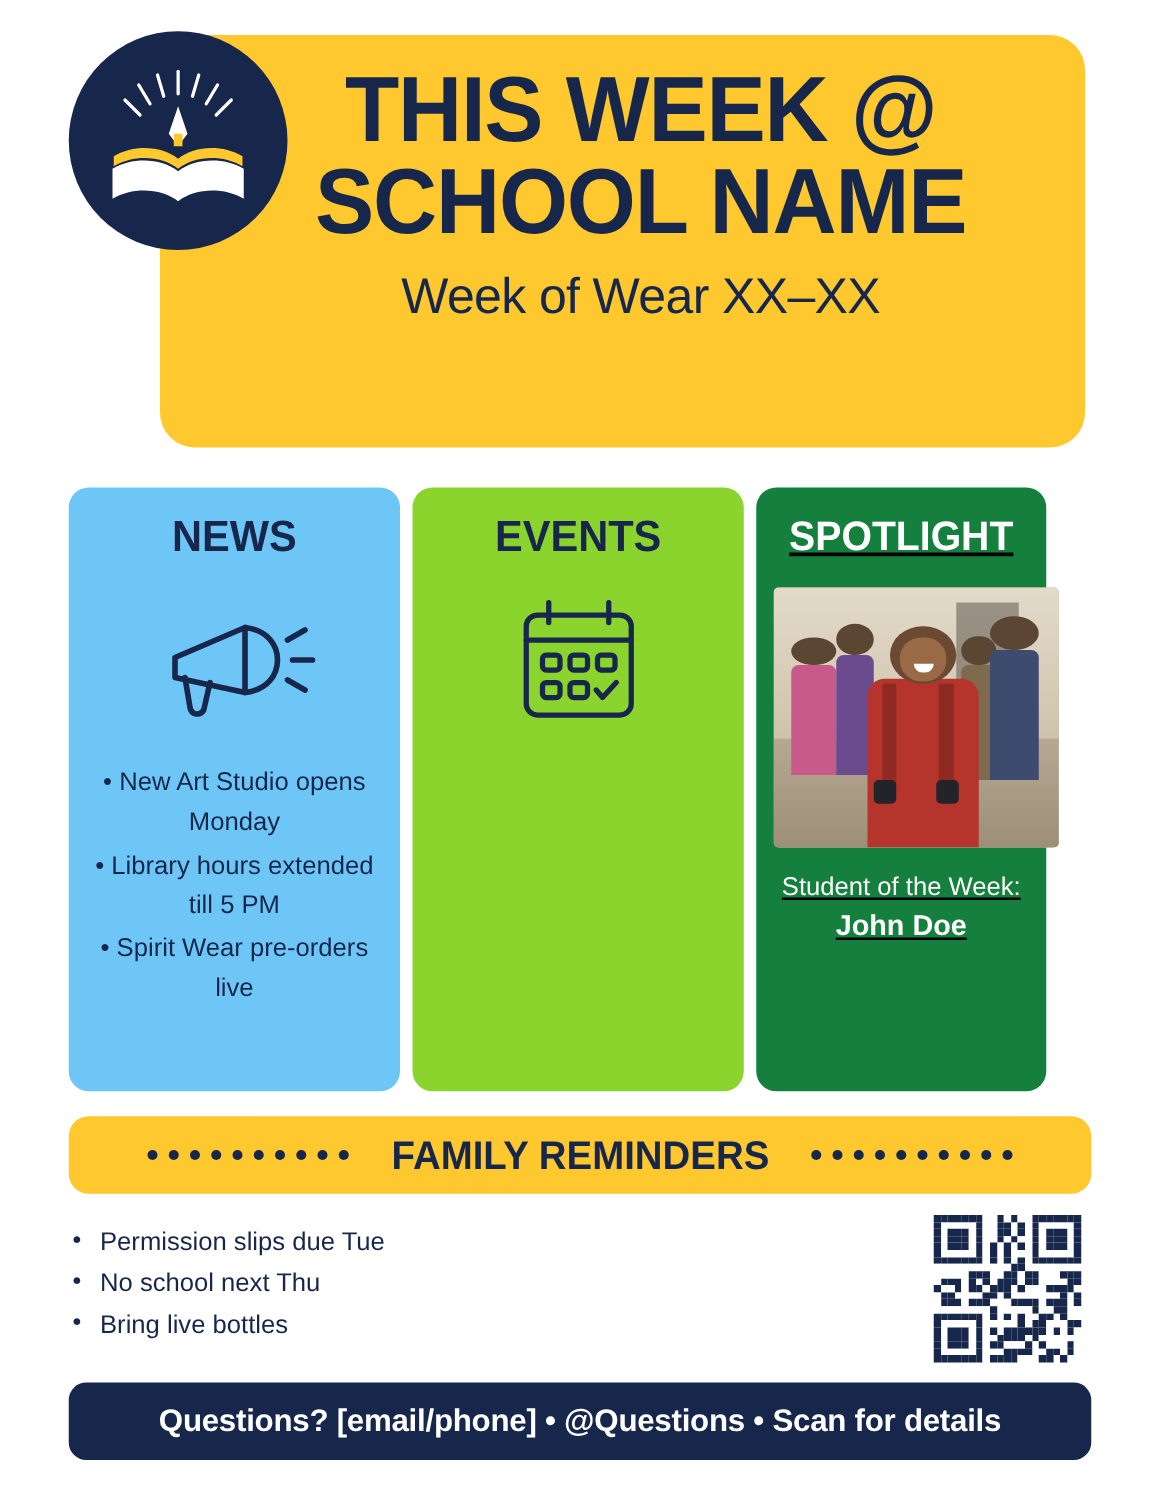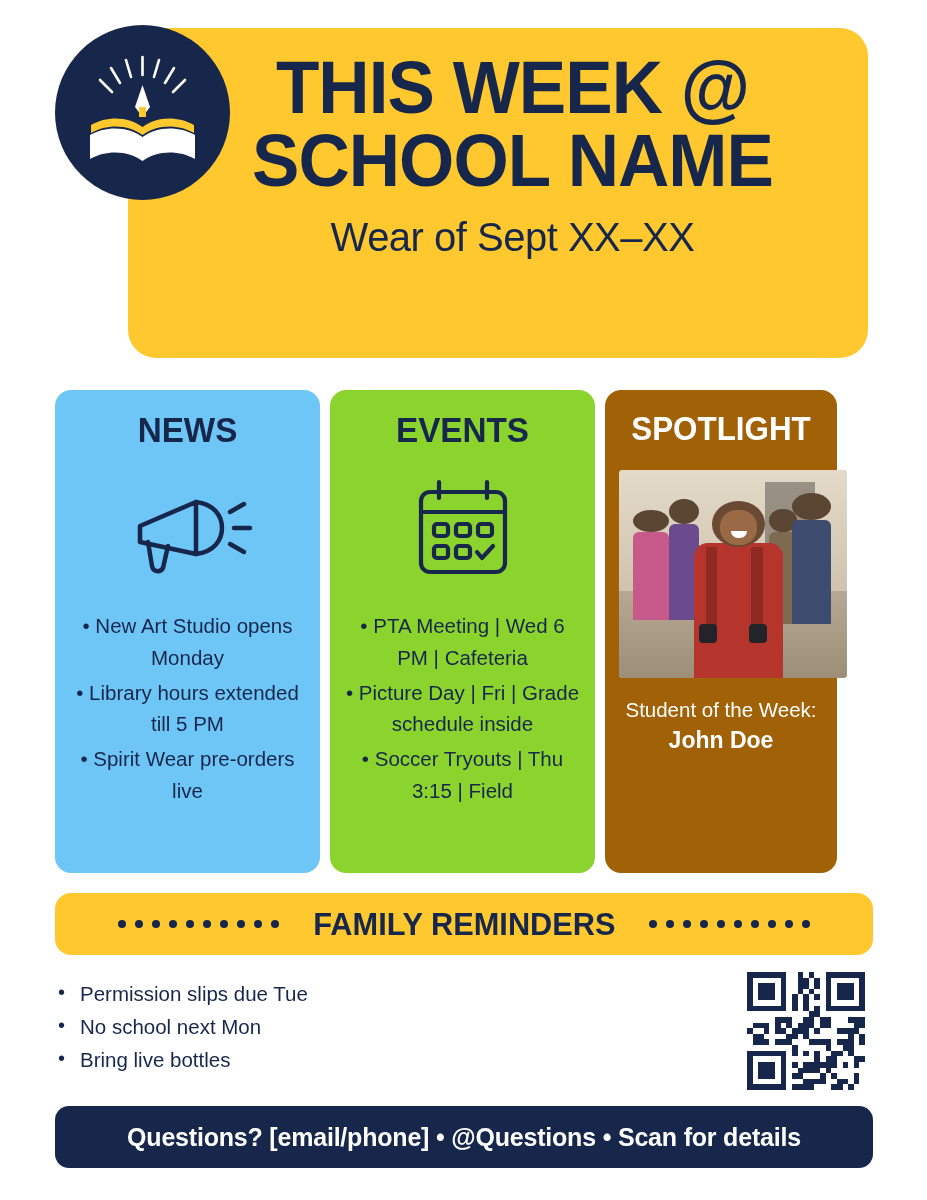--- a/index.html
+++ b/index.html
@@ -70,21 +70,21 @@
     position: absolute;
     top: 0;
     width: 265px;
     height: 483px;
     border-radius: 16px;
     padding: 20px 14px 0;
     text-align: center;
   }
   .card-news { left: 55px; background: #6EC6F7; }
   .card-events { left: 330px; background: #8BD42D; }
-  .card-spotlight { left: 605px; background: #a16207; width: 232px; }
+  .card-spotlight { left: 605px; background: #15803d; width: 232px; text-decoration: underline; }
 
   .card-heading {
     font-size: 35px;
     font-weight: bold;
     letter-spacing: 0px;
     color: #17274b;
     text-transform: uppercase;
     transform: scaleX(0.95);
   }
   .card-spotlight .card-heading { color: #ffffff; font-size: 33px; }
@@ -253,21 +253,21 @@
                  L109 104 C92 94 69 96 56.5 106 C44 96 21 94 4 104 Z" fill="#ffffff"></path>
       </svg>
     </span>
   </div>
 
   <div class="header-text">
     <div class="header-title">
       <span>THIS WEEK @</span>
       <span class="line2">SCHOOL NAME</span>
     </div>
-    <div class="header-sub">Wear of Sept XX–XX</div>
+    <div class="header-sub">Week of Wear XX–XX</div>
   </div>
 </div>
 
 <div class="cards">
 
   <div class="card card-news">
     <div class="card-heading">NEWS</div>
     <div class="card-icon">
       <svg width="140" height="110" viewBox="0 0 140 110">
         <g fill="none" stroke="#17274b" stroke-width="4.5" stroke-linejoin="round" stroke-linecap="round">
@@ -298,25 +298,20 @@
           <line x1="94" y1="8" x2="94" y2="24"></line>
           <rect x="41" y="50" width="14" height="12" rx="3"></rect>
           <rect x="63" y="50" width="14" height="12" rx="3"></rect>
           <rect x="85" y="50" width="14" height="12" rx="3"></rect>
           <rect x="41" y="72" width="14" height="12" rx="3"></rect>
           <rect x="63" y="72" width="14" height="12" rx="3"></rect>
           <path d="M84 78 l5 6 l11 -12"></path>
         </g>
       </svg>
     </div>
-    <ul class="card-list">
-      <li>• <span>PTA Meeting | Wed 6 PM | Cafeteria</span></li>
-      <li>• <span>Picture Day | Fri | Grade schedule inside</span></li>
-      <li>• <span>Soccer Tryouts | Thu 3:15 | Field</span></li>
-    </ul>
   </div>
 
   <div class="card card-spotlight">
     <div class="card-heading">SPOTLIGHT</div>
     <div class="photo">
       <div class="ph-bg"></div>
       <div class="ph-wall"></div>
       <div class="ph-floor"></div>
       <div class="ph-door"></div>
       <div class="ph-kidA">
@@ -368,21 +363,21 @@
       <i></i>
       <i></i>
       <i></i>
       <i></i>
       <i></i>
   </span>
 </div>
 
 <ul class="rem-list">
   <li>Permission slips due Tue</li>
-  <li>No school next Mon</li>
+  <li>No school next Thu</li>
   <li>Bring live bottles</li>
 </ul>
 
 <div class="qr">
   <div class="qr-grid" id="qrGrid">
       <span></span>
       <span></span>
       <span></span>
       <span></span>
       <span></span>

